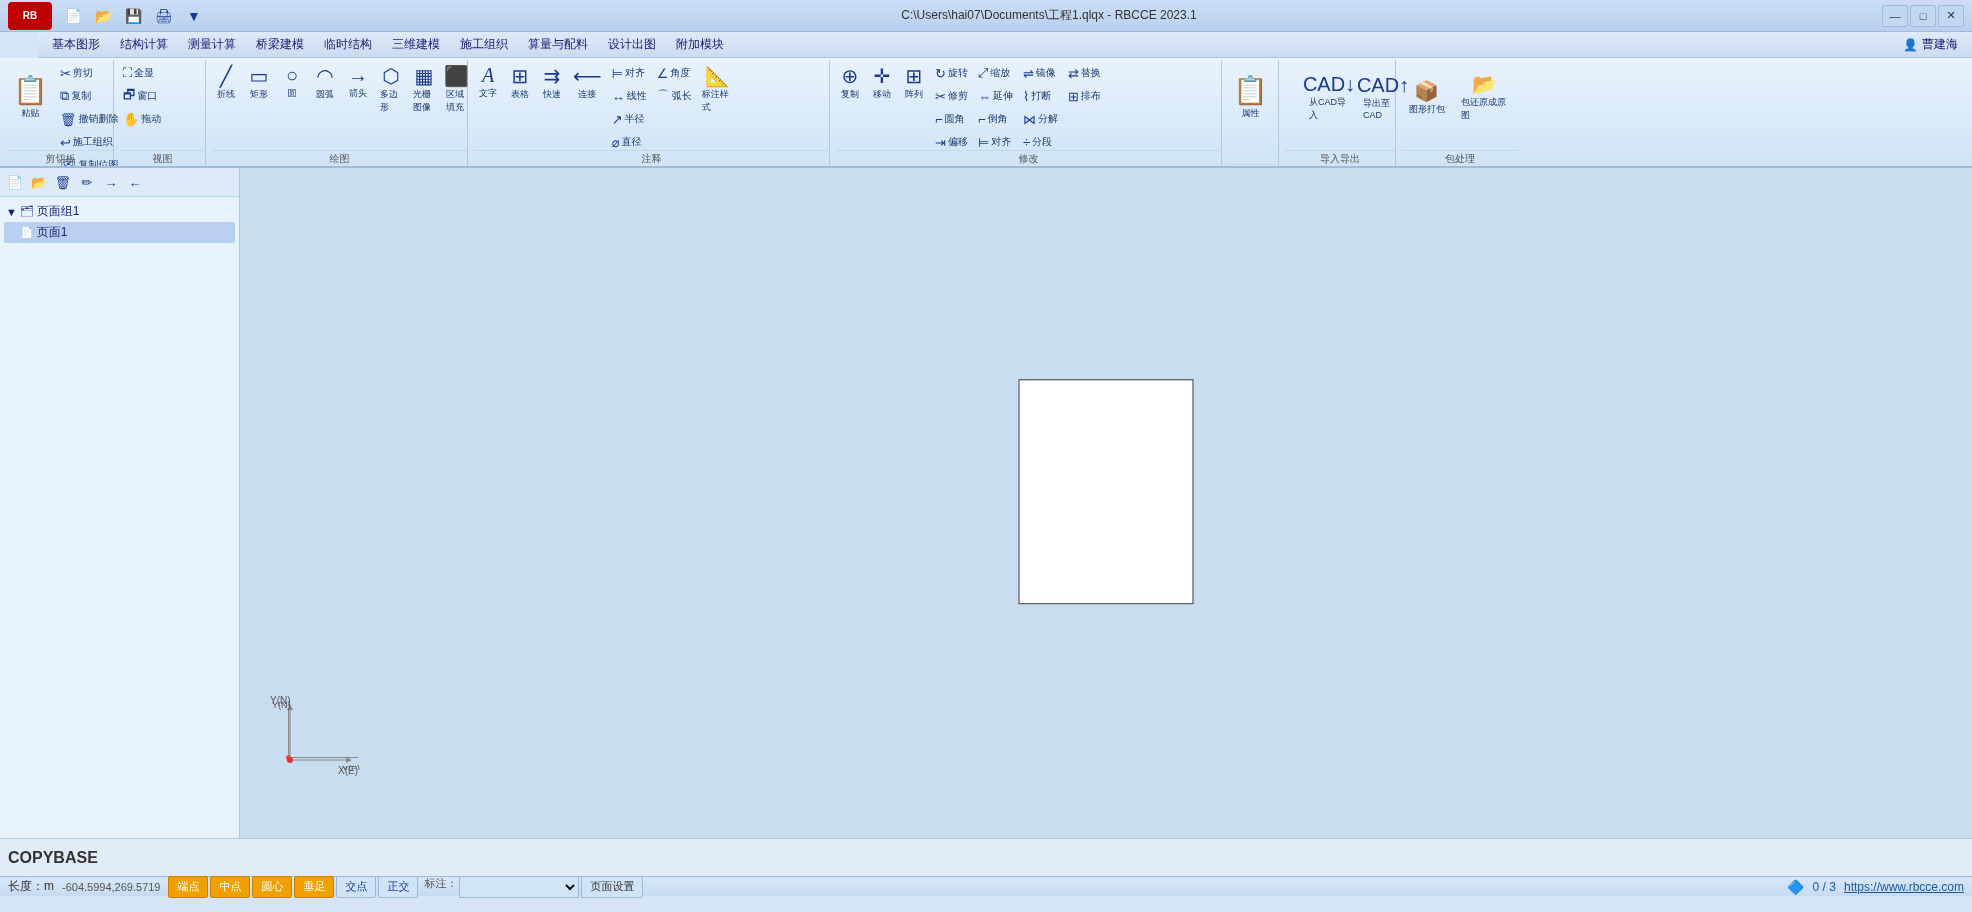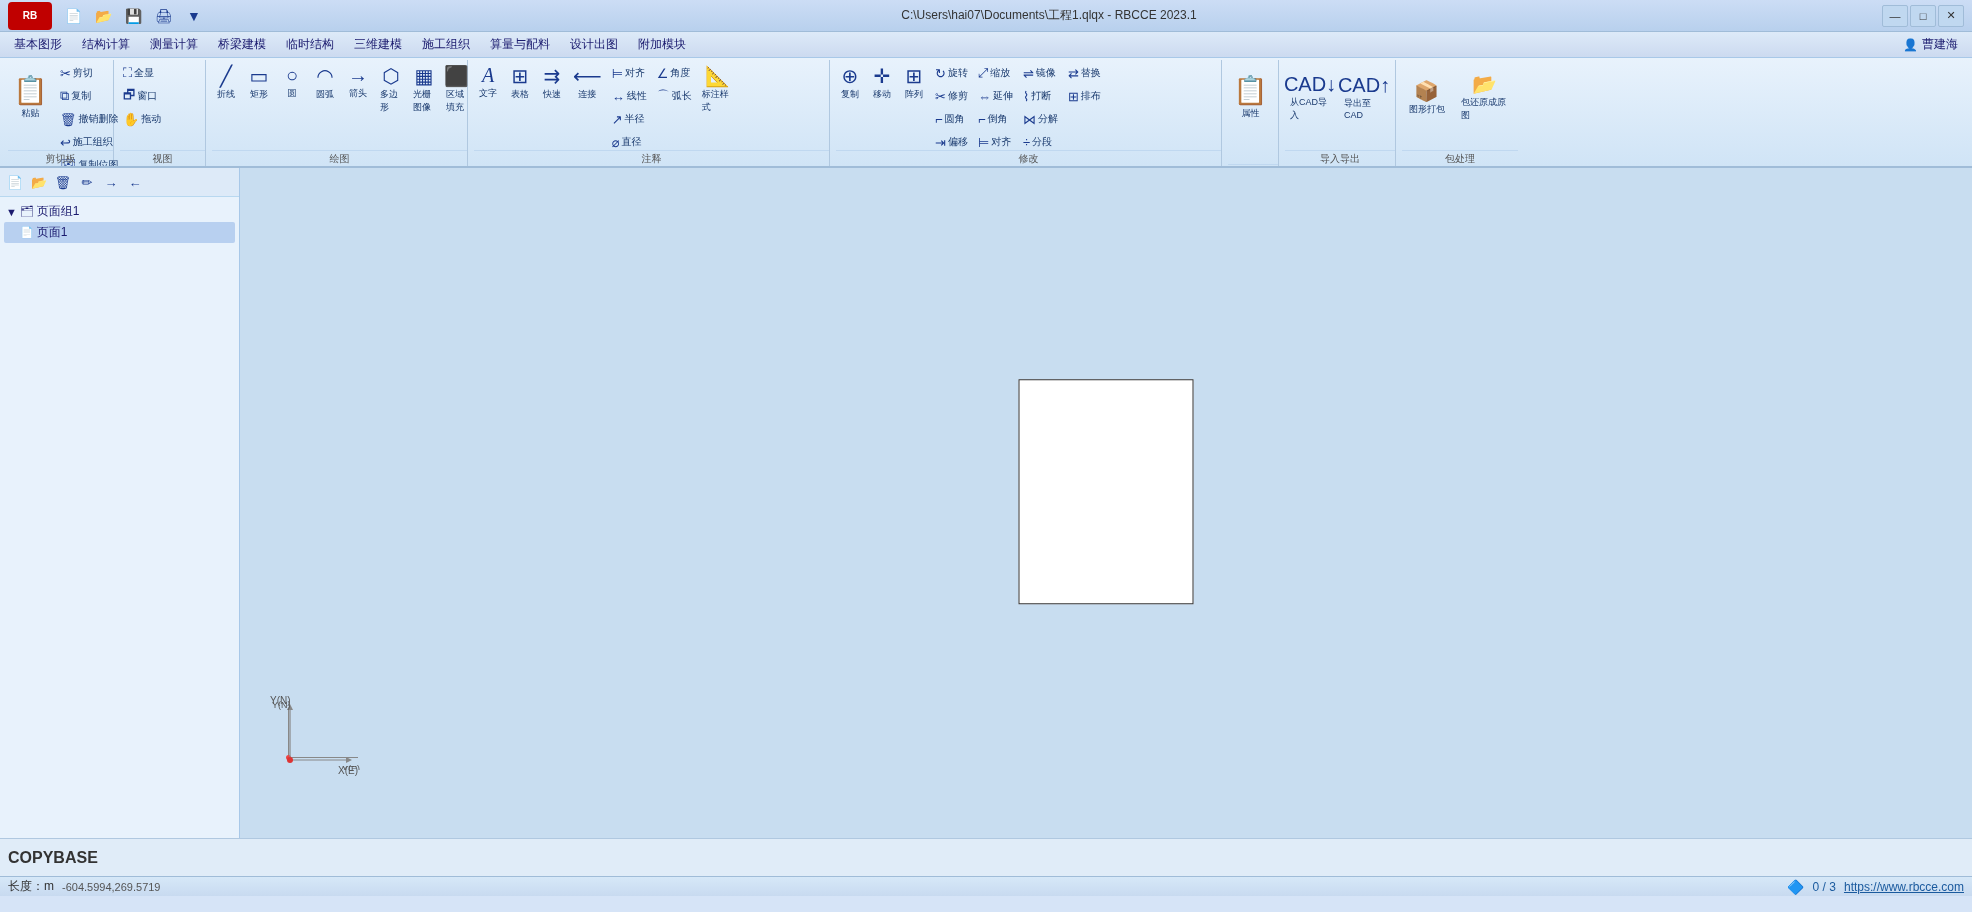--- a/index.html
+++ b/index.html
@@ -42,20 +42,21 @@
     }
 
     
     #menubar {
       height: 26px;
       background: linear-gradient(to bottom, #ddeaf8, #ccdaf0);
       display: flex;
       align-items: center;
       padding: 0 4px;
       border-bottom: 1px solid #a8c8e8;
+      margin-left: 38px;
     }
     #menubar .menu-item {
       padding: 3px 10px;
       font-size: 12px;
       color: #1a1a6e;
       cursor: pointer;
       border-radius: 2px;
       white-space: nowrap;
     }
     #menubar .user-info {
@@ -589,21 +590,21 @@
     <div style="display:flex;gap:2px;align-items:flex-start;margin-bottom:16px;">
       <div class="big-tool-btn">
         <span class="bt-icon">📋</span>
         <span>属性</span>
       </div>
     </div>
     <div class="group-label"></div>
   </div>
 
   <div class="group-wrap" style="width:115px;">
-    <div style="display:flex;gap:2px;align-items:flex-start;margin-bottom:16px;">
+    <div style="display:flex;gap:2px;align-items:flex-start;margin-bottom:16px;margin-left:19px;">
       <div class="big-tool-btn" style="width:52px;">
         <span class="bt-icon" style="font-size:20px;color:#1a3a8e;">CAD↓</span>
         <span>从CAD导入</span>
       </div>
       <div class="big-tool-btn" style="width:52px;">
         <span class="bt-icon" style="font-size:20px;color:#1a3a8e;">CAD↑</span>
         <span>导出至CAD</span>
       </div>
     </div>
     <div class="group-label">导入导出</div>
@@ -682,18 +683,29 @@
   <div style="display:flex;flex-direction:column;width:100%;gap:2px;">
     <div class="cmd-label">COPYBASE</div>
   </div>
 </div>
 
 <div id="statusbar">
   <div class="status-left">
     <span>长度：m</span>
     <span style="font-size:11px;color:#555;">-604.5994,269.5719</span>
   </div>
+  <div class="status-snap-btns">
+    <div class="snap-btn active">端点</div>
+    <div class="snap-btn active">中点</div>
+    <div class="snap-btn active">圆心</div>
+    <div class="snap-btn active">垂足</div>
+    <div class="snap-btn">交点</div>
+    <div class="snap-btn">正交</div>
+    <span style="font-size:11px;color:#555;margin-left:4px;">标注：</span>
+    <select style="font-size:11px;border:1px solid #a0b8d0;background:#d0e4f8;padding:1px 2px;height:22px;width:120px;"></select>
+    <div class="page-settings-btn">页面设置</div>
+  </div>
   <div class="status-right">
     <span class="signal-icon">🔷</span>
     <span>0 / 3</span>
     <span style="color:#1a5a9e;cursor:pointer;text-decoration:underline;font-size:12px;">https://www.rbcce.com</span>
   </div>
 </div>
 
 </body></html>

